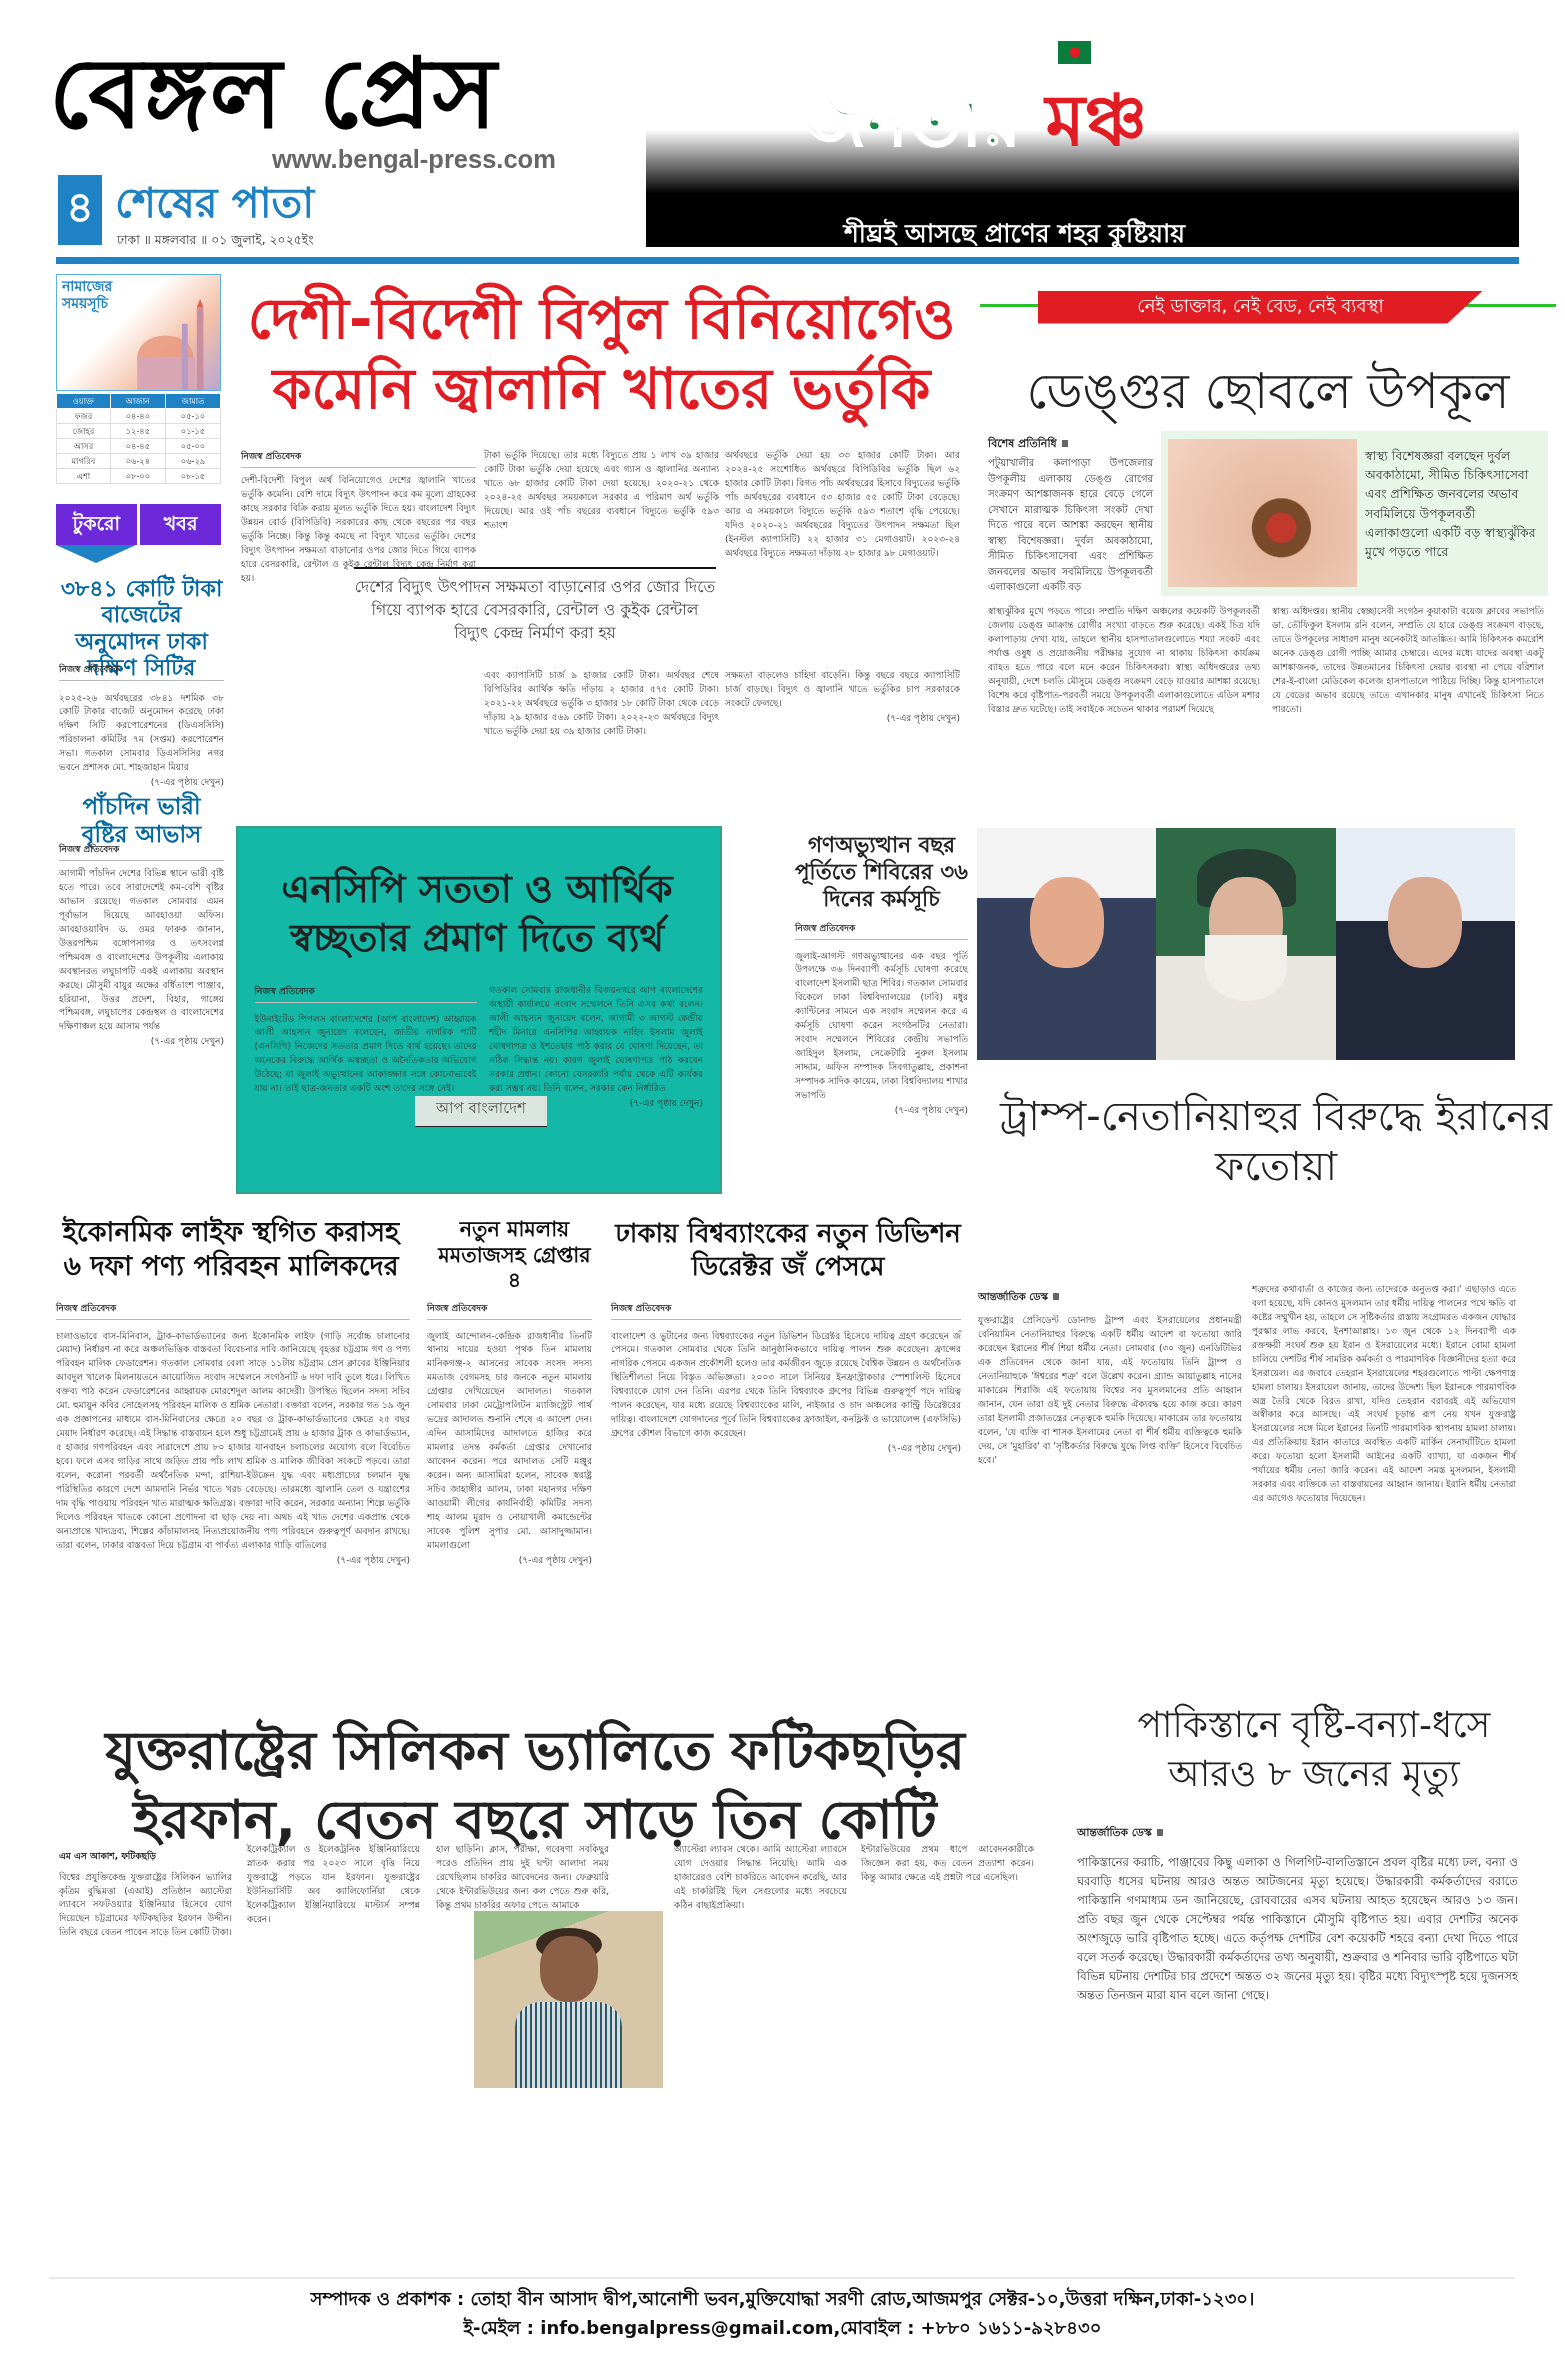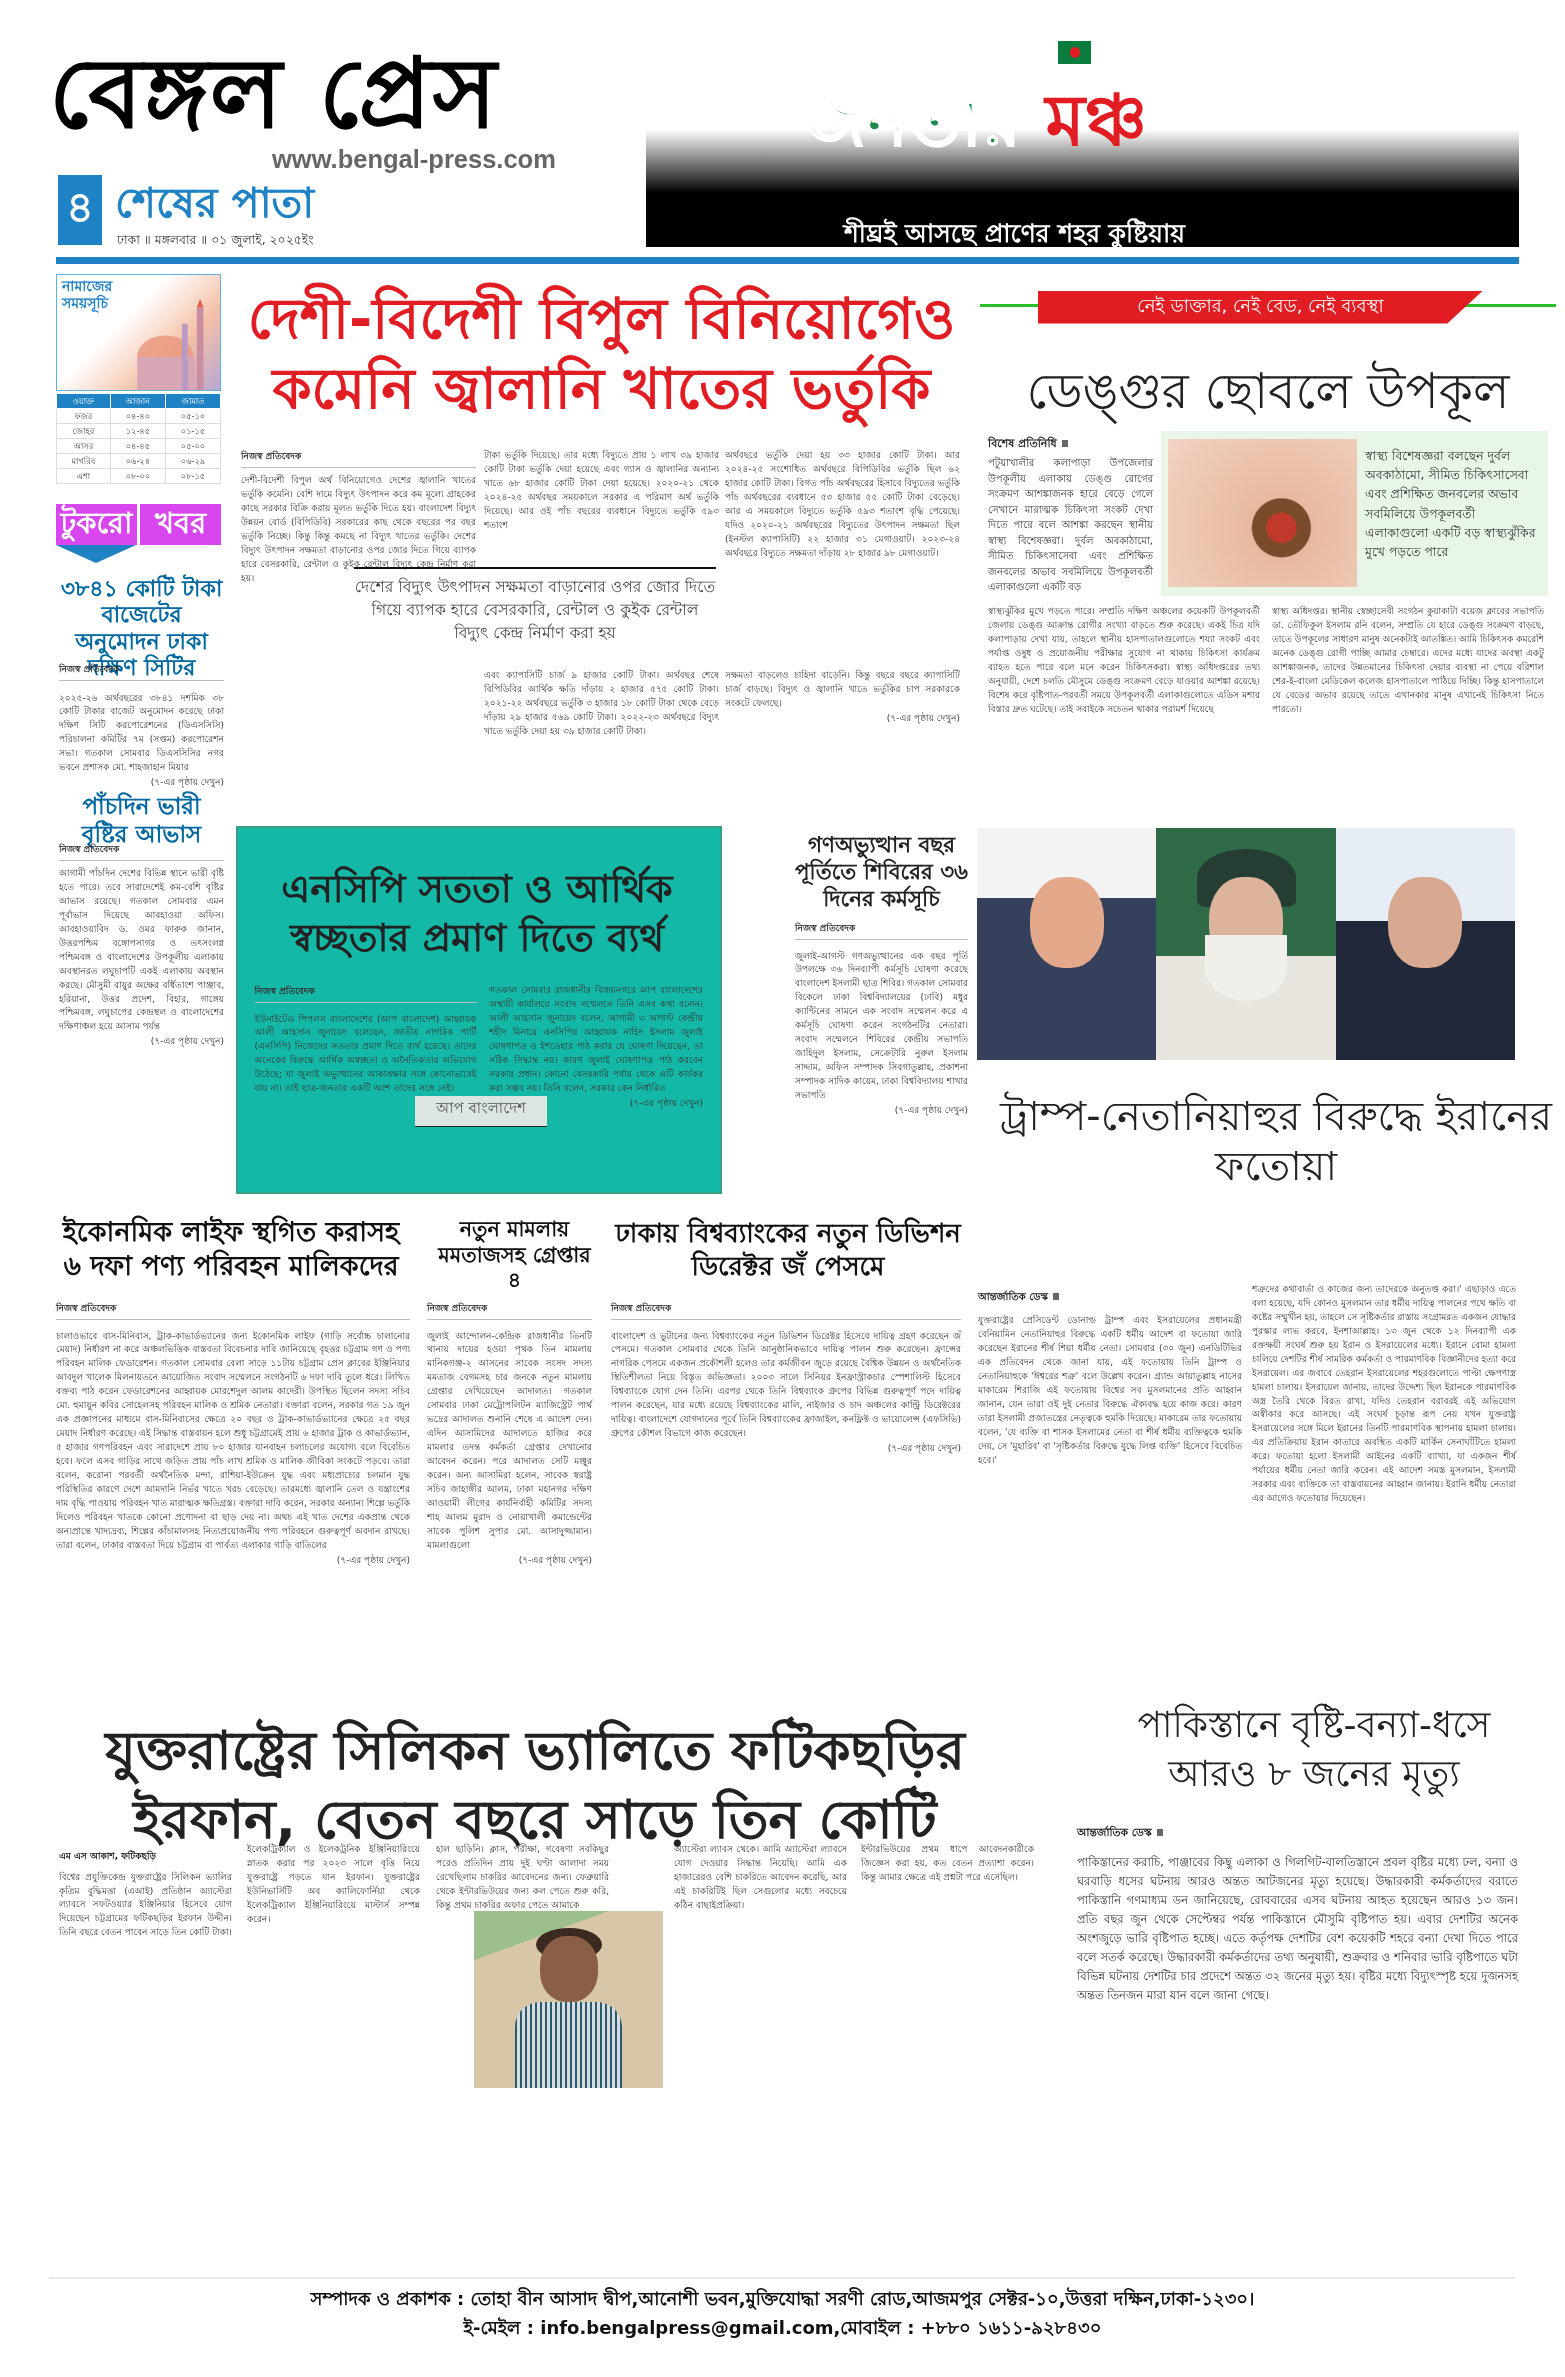--- a/index.html
+++ b/index.html
@@ -17,21 +17,21 @@
 .promo-sub{position:absolute;left:198px;top:181px;color:#fff;font-size:25px;font-weight:bold}
 .flag{position:absolute;left:412px;top:8.2px;width:33px;height:23px;background:#0a7d3e}
 .flag:after{content:"";position:absolute;left:11.5px;top:5.8px;width:10.7px;height:10.7px;border-radius:50%;background:#e21c23}
 .topbar{left:56px;top:257px;width:1463px;height:6.6px;background:#1f82c4}
 .prayer-box{left:56px;top:274px;width:165px;height:117px;border:1.6px solid #5bb4e0;background:linear-gradient(135deg,#fff 40%,#f4c1a8 70%,#b9a6d1)}
 .prayer-title{position:absolute;left:5px;top:3.3px;color:#1f82c4;font-weight:bold;font-size:14px;line-height:1.2}
 .prayer-table{left:56px;top:393px;width:165px;border-collapse:collapse;font-size:8.2px}
 .prayer-table th{background:#1f82c4;color:#fff;font-weight:normal;height:15px;border:1.6px solid #fff}
 .prayer-table td{border:0.8px solid #ddd;text-align:center;height:15px;color:#444}
 .tukro{left:56px;top:504px;width:165px;height:41px;display:flex;gap:3.3px}
-.tukro div{flex:1;background:#d946ef;color:#fff;font-size:29px;font-weight:bold;display:flex;align-items:center;justify-content:center}
+.tukro div{flex:1;background:#6d28d9;color:#fff;font-size:19px;font-weight:bold;display:flex;align-items:center;justify-content:center}
 .tukro-arrow{left:56px;top:545px;width:0;height:0;border-left:40px solid transparent;border-right:40px solid transparent;border-top:18px solid #1f82c4}
 .h-left{left:59px;width:165px;text-align:center;font-weight:bold;color:#0369a1;line-height:1.2}
 .byline{font-size:9px;color:#333;border-bottom:0.8px solid #bbb;padding-bottom:2.5px;font-weight:bold}
 .body-text{font-size:9px;line-height:1.55;color:#333;text-align:justify}
 .more{font-size:9px;color:#333;text-align:right}
 .lead-head{left:239px;top:284px;width:725px;text-align:center;color:#e21c23;font-size:56px;font-weight:bold;line-height:1.25}
 .pullquote{left:457px;top:566px;width:198px;text-align:center;font-size:15.6px;color:#444;line-height:1.5;border-top:2.5px solid #111;padding-top:6.6px}
 .dengue-banner{left:980px;top:284px;width:576px;height:45px}
 .dengue-banner .line{position:absolute;left:0;right:0;top:20px;height:3.3px;background:#2bc02b}
 .dengue-banner .band{position:absolute;left:58px;top:6.6px;width:445px;height:33px;background:#e21c23;color:#ffffff;font-size:18px;display:flex;align-items:center;justify-content:center;clip-path:polygon(0 0,100% 0,92% 100%,0 100%)}

